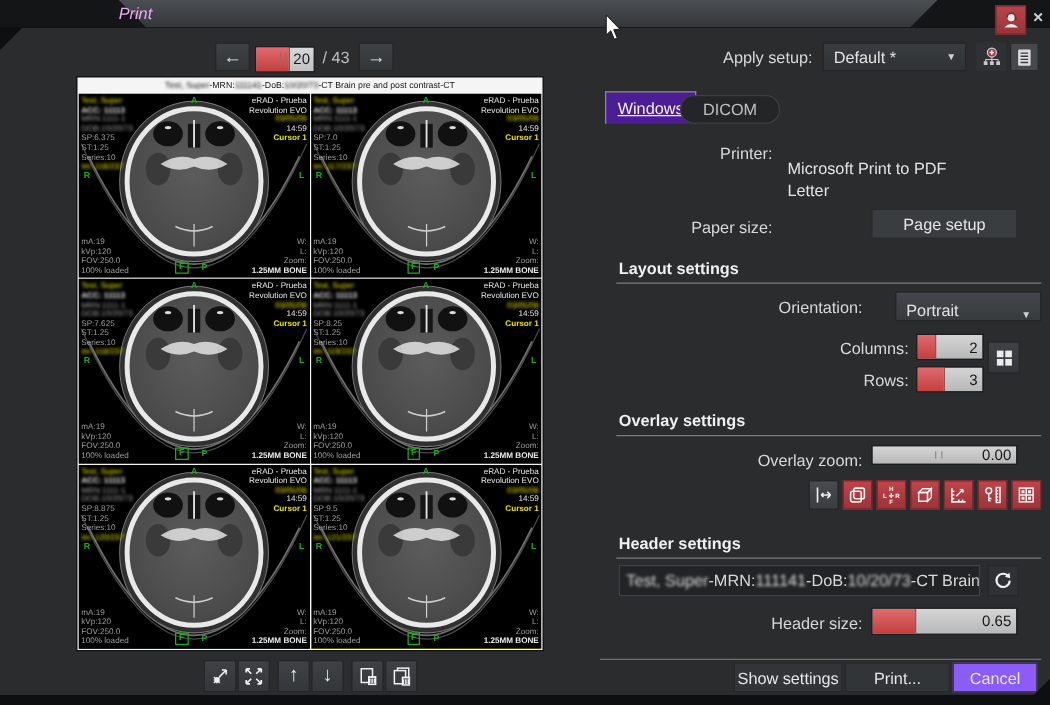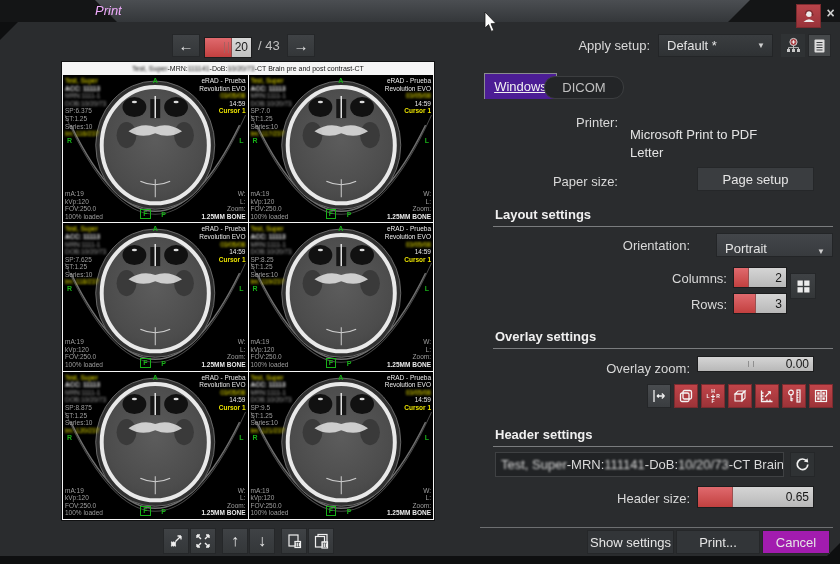--- a/index.html
+++ b/index.html
@@ -673,18 +673,18 @@
       <div class="sval">0.65</div>
     </div>
 
     <div class="divline" style="left:480px;top:505px;width:353px;"></div>
     <div class="btn" style="left:587px;top:508px;width:87px;height:24px;background:#323538;">
       <span>Show settings</span>
     </div>
     <div class="btn" style="left:676px;top:508px;width:84px;height:24px;background:#323538;">
       <span>Print...</span>
     </div>
-    <div class="btn" style="left:762px;top:508px;width:68px;height:24px;background:#a21caf;">
+    <div class="btn" style="left:762px;top:508px;width:68px;height:24px;background:#8b5cf6;">
       <span>Cancel</span>
     </div>
 
   </div>
 </div>
 
 </body></html>

